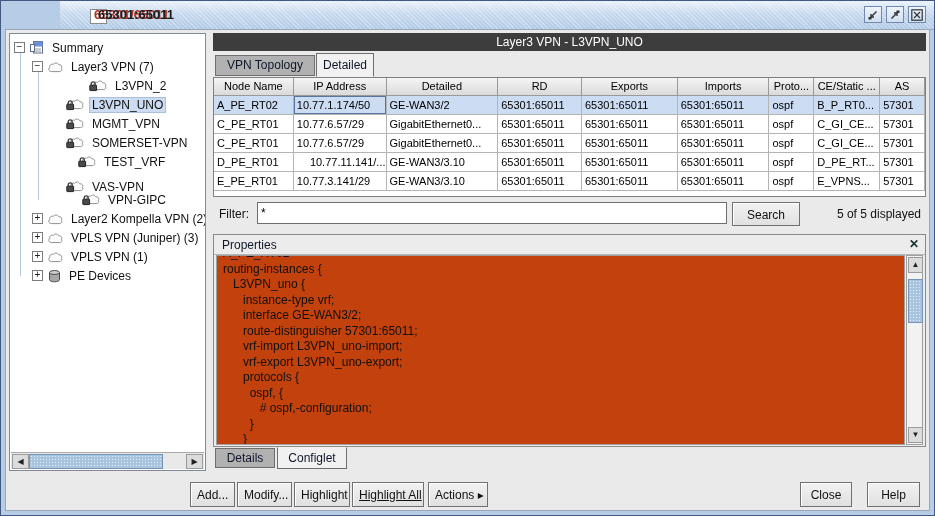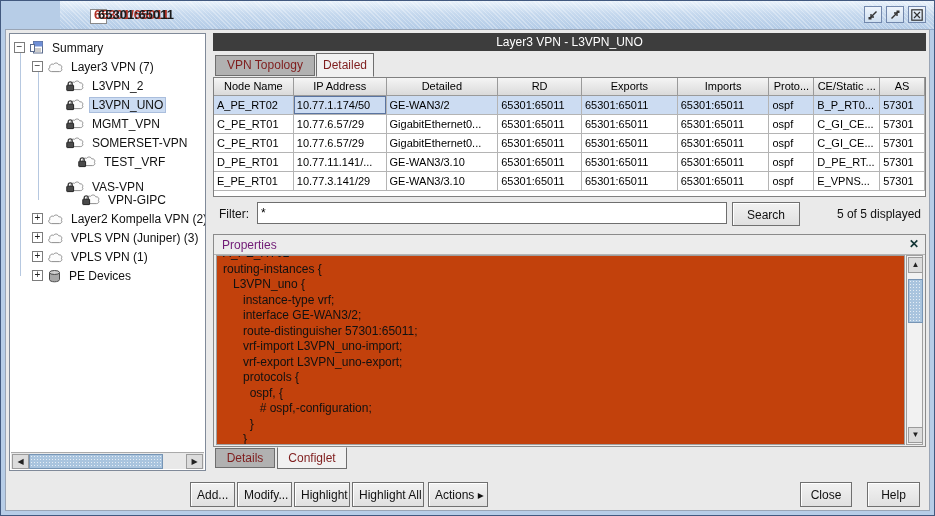--- a/index.html
+++ b/index.html
@@ -32,21 +32,21 @@
   .tree-item.selected .tree-label{background:#ccdcf2;border:1px solid #aabedd;padding:0 2px;}
   .guide{position:absolute;border-left:1px solid #b6c8e0;width:0;}
   .hscroll{position:absolute;left:1px;right:1px;bottom:1px;height:16px;background:#e9e9e9;border-top:1px solid #aaa;}
   .sb-arrow{position:absolute;top:1px;width:15px;height:13px;background:#dcdcdc;border:1px solid #9b9b9b;
     text-align:center;font-size:8px;line-height:13px;color:#222;}
   .hthumb{position:absolute;left:18px;top:1px;width:132px;height:13px;background:#a9c4de;border:1px solid #7795b5;
     background-image:radial-gradient(rgba(255,255,255,.7) 1px,rgba(0,0,0,0) 1px);background-size:3px 3px;}
   
   .banner{position:absolute;left:212px;top:32px;width:713px;height:18px;background:#3d3d3d;color:#fff;
     font-size:12px;text-align:center;line-height:18px;box-sizing:border-box;}
-  .tab{position:absolute;box-sizing:border-box;font-size:12px;text-align:center;color:#7f1d1d;
+  .tab{position:absolute;box-sizing:border-box;font-size:12px;text-align:center;color:#0f172a;
     border:1px solid #6e6e6e;background:#b1b1b1;}
   .tab.sel{background:#f1f1f1;border-bottom-color:#f1f1f1;z-index:3;}
   
   .vpn-table{position:absolute;left:212px;top:76px;width:713px;height:120px;background:#fff;
     border:1px solid #808080;box-sizing:border-box;overflow:hidden;}
   .t-header{display:flex;height:18px;}
   .t-hcell{box-sizing:border-box;background:linear-gradient(180deg,#f5f5f5,#dadada);border-right:1px solid #9a9a9a;
     border-bottom:1px solid #9a9a9a;font-size:11px;text-align:center;line-height:17px;overflow:hidden;white-space:nowrap;}
   .t-row{display:flex;height:19px;}
   .t-row.selected{background:#ccdcf2;}
@@ -59,21 +59,21 @@
     box-sizing:border-box;font-family:"Liberation Sans",sans-serif;font-size:12px;padding:2px 3px;background:#fff;}
   .btn{background:linear-gradient(180deg,#f2f2f2,#e0e0e0);border:1px solid #707070;box-sizing:border-box;
     font-family:"Liberation Sans",sans-serif;font-size:12px;color:#111;text-align:center;
     box-shadow:inset 1px 1px 0 #fff;white-space:nowrap;}
   .search-btn{position:absolute;left:731px;top:201px;width:68px;height:24px;line-height:22px;}
   .filter-status{position:absolute;left:806px;top:206px;width:114px;text-align:right;font-size:12px;color:#111;}
   
   .props{position:absolute;left:212px;top:233px;width:713px;height:213px;background:#ececec;
     border:1px solid #8a8a8a;box-sizing:border-box;}
   .props-head{position:absolute;left:0;top:0;right:0;height:19px;border-bottom:1px solid #b5b5b5;}
-  .props-title{position:absolute;left:8px;top:3px;font-size:12px;color:#701a75;}
+  .props-title{position:absolute;left:8px;top:3px;font-size:12px;color:#0f172a;}
   .props-close{position:absolute;right:6px;top:2px;font-size:12px;font-weight:bold;color:#133;cursor:default;}
   .props-content{position:absolute;left:2px;top:20px;width:689px;height:190px;background:#c2410c;
     border:1px solid #9f9f9f;box-sizing:border-box;overflow:hidden;}
   .props-content pre{margin:-10px 0 0 6px;font-family:"Liberation Sans",sans-serif;font-size:12px;line-height:15.5px;white-space:pre;color:#111;}
   .vscroll{position:absolute;right:2px;top:20px;width:17px;height:190px;background:#f2f2f2;border:1px solid #9f9f9f;box-sizing:border-box;}
   .vs-btn{position:absolute;left:1px;width:13px;height:14px;background:#dcdcdc;border:1px solid #9b9b9b;
     text-align:center;font-size:8px;line-height:13px;color:#222;}
   .vthumb{position:absolute;left:1px;width:13px;top:23px;height:42px;background:#a9c4de;border:1px solid #7795b5;
     background-image:radial-gradient(rgba(255,255,255,.7) 1px,rgba(0,0,0,0) 1px);background-size:3px 3px;}
   
@@ -139,21 +139,21 @@
       </div>
       <div class="tree-item" style="top: 23px; padding-left: 22px;">
         <span class="expander">−</span>
         <span class="tree-icon">
           <svg width="17" height="12" viewBox="0 0 17 12">
             <path d="M4.6 10.6 H12.4 C14.6 10.6 15.5 8.7 14.4 7.3 C15.6 5.3 13.8 3.3 11.9 4 C11.1 1.7 7.9 1.3 6.6 3.3 C4.2 2.4 2 4.5 2.9 6.6 C0.9 7.2 1.2 10.2 4.6 10.6 Z" fill="#fcfcfc" stroke="#8f8f8f" stroke-width="1"></path>
           </svg>
         </span>
         <span class="tree-label">Layer3 VPN (7)</span>
       </div>
-      <div class="tree-item" style="top: 42px; padding-left: 40px;">
+      <div class="tree-item" style="top: 42px; padding-left: 63px;">
         <span class="exp-spacer"></span>
         <span class="tree-icon">
           <svg width="20" height="13" viewBox="0 0 20 13">
             <g transform="translate(3,0)">
               <path d="M4.6 10.6 H12.4 C14.6 10.6 15.5 8.7 14.4 7.3 C15.6 5.3 13.8 3.3 11.9 4 C11.1 1.7 7.9 1.3 6.6 3.3 C4.2 2.4 2 4.5 2.9 6.6 C0.9 7.2 1.2 10.2 4.6 10.6 Z" fill="#fcfcfc" stroke="#8f8f8f" stroke-width="1"></path>
             </g>
             <path d="M3.2 6.4 V4.9 a2 2 0 0 1 4 0 V6.4" stroke="#3a3a3a" stroke-width="1.3" fill="none"></path>
             <rect x="1.8" y="6.2" width="6.8" height="5.4" rx="0.5" fill="#4a4a4a" stroke="#222"></rect>
           </svg>
         </span>
@@ -319,21 +319,21 @@
         <div class="t-cell" style="width: 112px;">GigabitEthernet0...</div>
         <div class="t-cell" style="width: 84px;">65301:65011</div>
         <div class="t-cell" style="width: 96px;">65301:65011</div>
         <div class="t-cell" style="width: 92px;">65301:65011</div>
         <div class="t-cell" style="width: 45px;">ospf</div>
         <div class="t-cell" style="width: 66px;">C_GI_CE...</div>
         <div class="t-cell" style="width: 45px;">57301</div>
       </div>
       <div class="t-row">
         <div class="t-cell" style="width: 80px;">D_PE_RT01</div>
-        <div class="t-cell" style="width: 93px;">10.77.11.141/...</div>
+        <div class="t-cell" style="width: 93px; text-align: right;">10.77.11.141/...</div>
         <div class="t-cell" style="width: 112px;">GE-WAN3/3.10</div>
         <div class="t-cell" style="width: 84px;">65301:65011</div>
         <div class="t-cell" style="width: 96px;">65301:65011</div>
         <div class="t-cell" style="width: 92px;">65301:65011</div>
         <div class="t-cell" style="width: 45px;">ospf</div>
         <div class="t-cell" style="width: 66px;">D_PE_RT...</div>
         <div class="t-cell" style="width: 45px;">57301</div>
       </div>
       <div class="t-row">
         <div class="t-cell" style="width: 80px;">E_PE_RT01</div>
@@ -383,17 +383,17 @@
 
   <div id="btnRow"></div>
 
 <div class="tab" style="left: 214px; top: 54px; width: 100px; height: 21px; line-height: 19px;">VPN Topology</div>
     <div class="tab sel" style="left: 315px; top: 52px; width: 58px; height: 24px; line-height: 22px;">Detailed</div>
     <div class="tab" style="left: 214px; top: 447px; width: 60px; height: 20px; line-height: 18px; border-top-color: rgb(110, 110, 110); border-bottom-color: rgb(110, 110, 110);">Details</div>
     <div class="tab sel" style="left: 276px; top: 446px; width: 70px; height: 22px; line-height: 20px; border-top-color: rgb(241, 241, 241); border-bottom-color: rgb(110, 110, 110);">Configlet</div>
     <button class="btn action-btn" style="left: 189px; width: 45px;">Add...</button>
     <button class="btn action-btn" style="left: 236px; width: 55px;">Modify...</button>
     <button class="btn action-btn" style="left: 293px; width: 56px;">Highlight</button>
-    <button class="btn action-btn" style="left: 351px; width: 72px;">Highlight All</button>
+    <button class="btn action-btn" style="left: 351px; width: 72px; text-decoration: underline;">Highlight All</button>
     <button class="btn action-btn" style="left: 427px; width: 60px;">Actions ▸</button>
     <button class="btn action-btn" style="left: 799px; width: 52px;">Close</button>
     <button class="btn action-btn" style="left: 866px; width: 53px;">Help</button>
   </div>
 
 </body></html>

